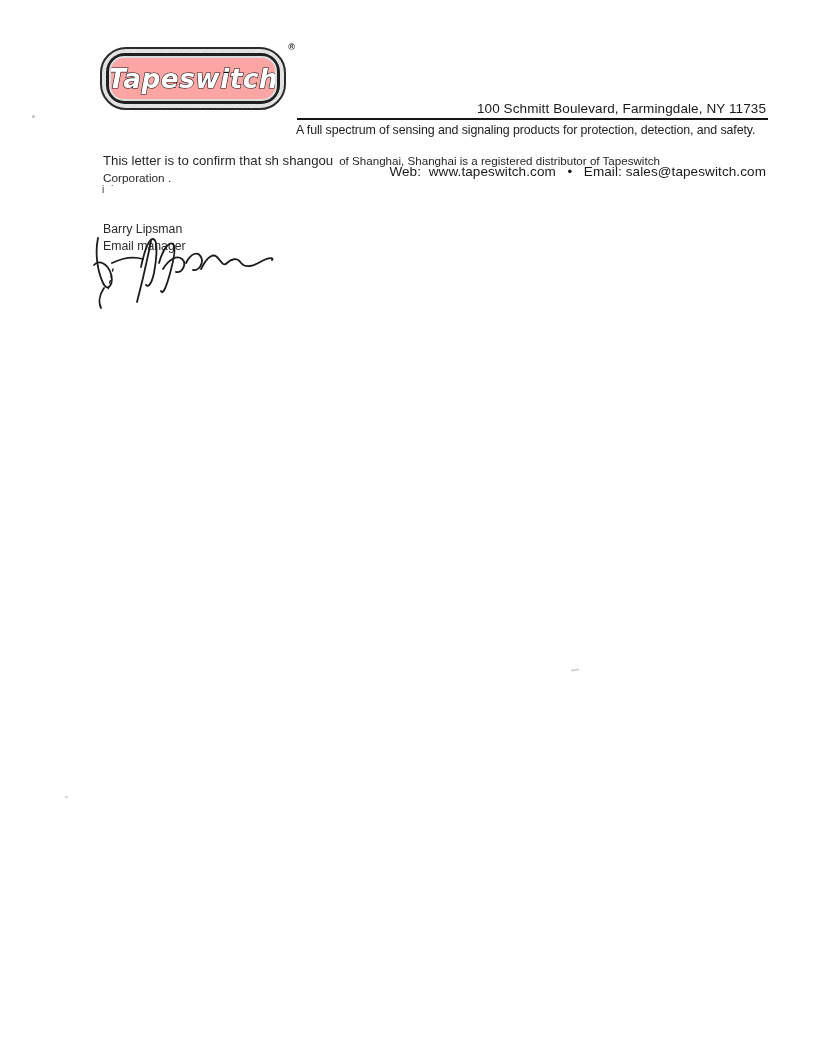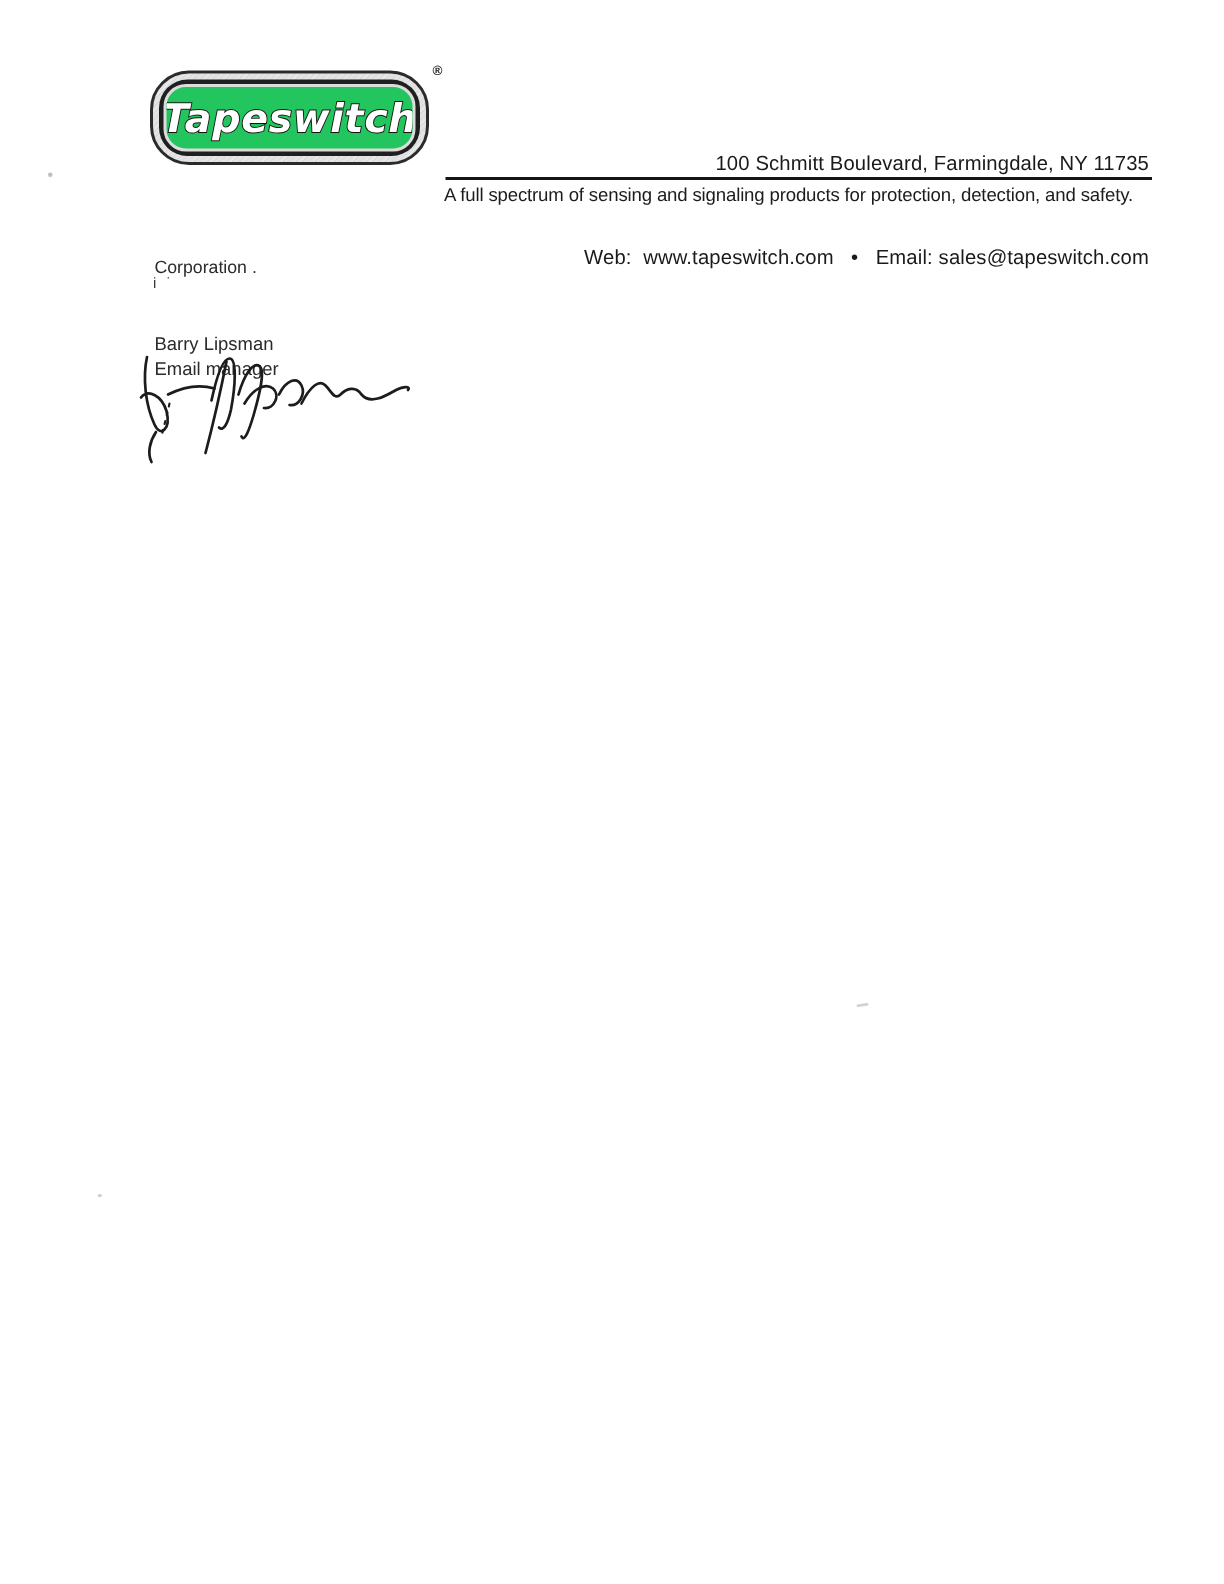--- a/index.html
+++ b/index.html
@@ -11,21 +11,21 @@
   }
 
   
   .logo { position:absolute; left:100px; top:47px; width:186px; height:63px; }
   .logo-outer {
     position:absolute; inset:0; border:2px solid #2b2b2b; border-radius:26px;
     background:repeating-linear-gradient(135deg,#f0f0f0 0px,#d7d7d7 1px,#e8e8e8 2px,#dddddd 3px);
   }
   .logo-band { position:absolute; inset:6px; background:#1f1f1f; border-radius:19px; }
   .logo-inner {
-    position:absolute; inset:9px; background:#22c55e; border:2px solid #dcdcdc;
+    position:absolute; inset:9px; background:#fca5a5; border:2px solid #dcdcdc;
     border-radius:15px; display:flex; align-items:center; justify-content:center; overflow:hidden;
   }
   .logo-text-svg { width:100%; height:100%; }
   .logo-text {
     font-family:"DejaVu Sans", sans-serif; font-style:italic; font-weight:bold;
     font-size:27px; fill:#ffffff; stroke:#141414; stroke-width:1.25px;
     paint-order:stroke fill; letter-spacing:0.5px;
   }
   .logo-reg {
     position:absolute; right:-9px; top:-5px; font-size:9px; color:#1a1a1a; font-weight:bold;
@@ -84,20 +84,23 @@
   </div>
 
   <div class="contact">
     <div>100 Schmitt Boulevard, Farmingdale, NY 11735</div>
     <div>Web:  www.tapeswitch.com   •   Email: sales@tapeswitch.com</div>
   </div>
 
   <div class="rule"></div>
   <div class="tagline">A full spectrum of sensing and signaling products for protection, detection, and safety.</div>
 
+  <div class="confirm-line1">
+    <span class="confirm-lead">This letter is to confirm that sh shangou</span><span class="confirm-rest">of Shanghai, Shanghai is a registered distributor of Tapeswitch</span>
+  </div>
   <div class="confirm-line2">Corporation .</div>
 
   <div class="stray-mark">i ˙</div>
 
   <div class="signer">
     <div>Barry Lipsman</div>
     <div>Email manager</div>
   </div>
 
   <svg class="signature-svg" viewBox="0 0 200 90">

